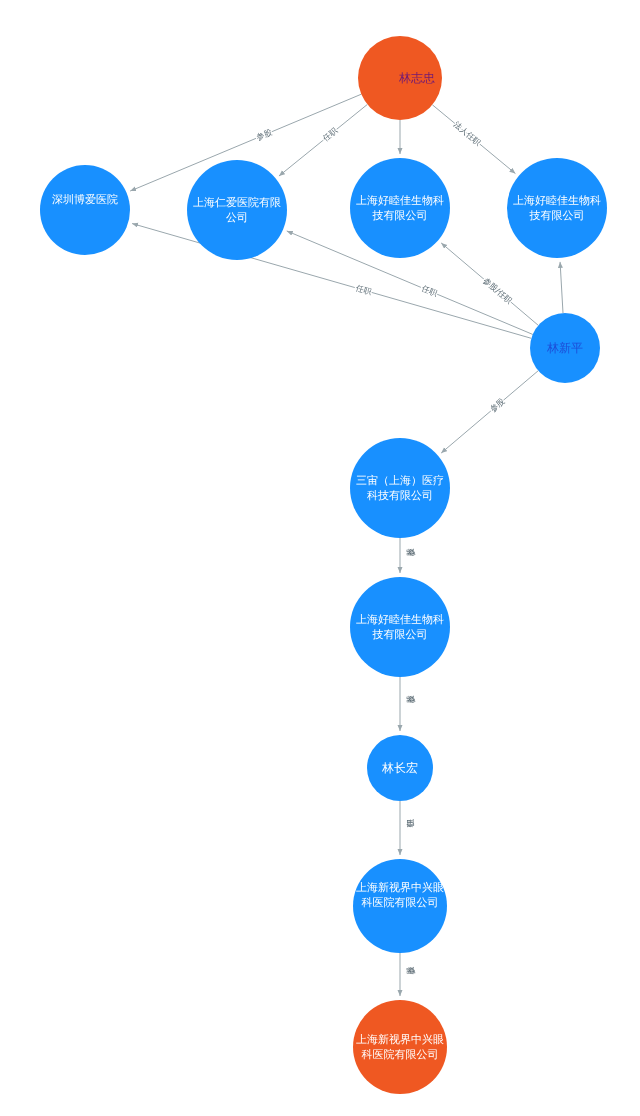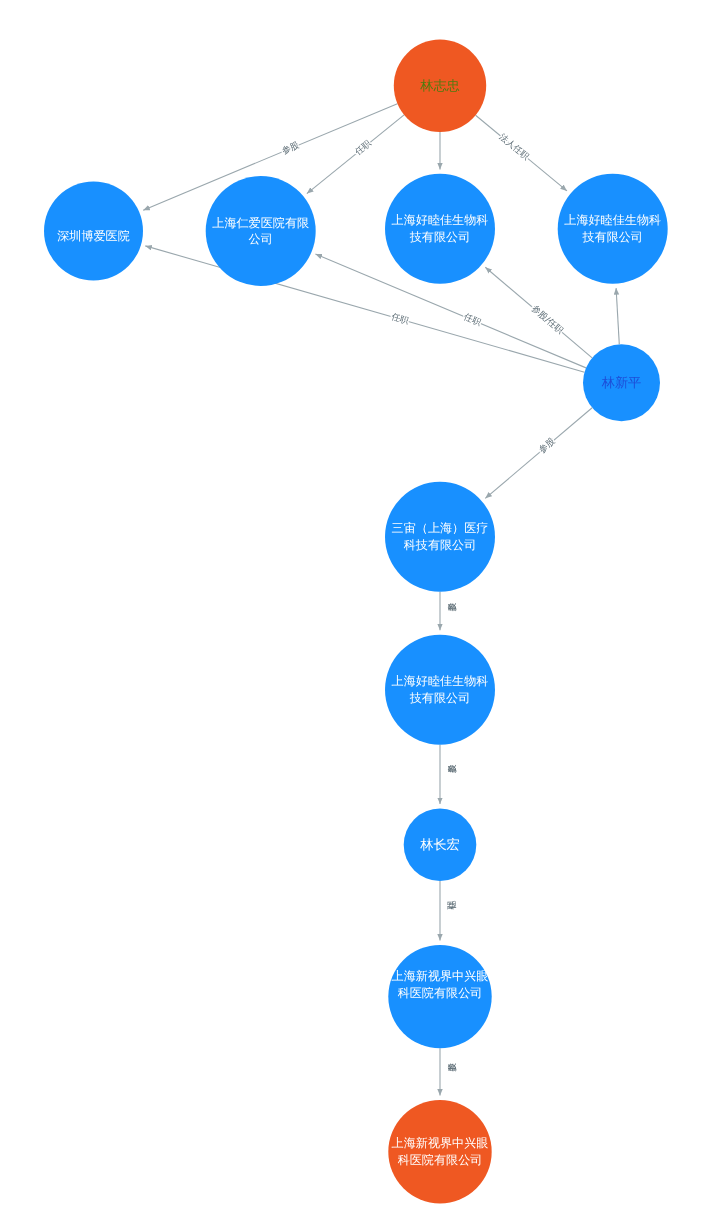--- a/index.html
+++ b/index.html
@@ -108,22 +108,22 @@
         <circle cx="557" cy="208" r="50" fill="#1890ff" class="node-circle"></circle>
         <circle cx="565" cy="348" r="35" fill="#1890ff" class="node-circle"></circle>
         <circle cx="400" cy="488" r="50" fill="#1890ff" class="node-circle"></circle>
         <circle cx="400" cy="627" r="50" fill="#1890ff" class="node-circle"></circle>
         <circle cx="400" cy="768" r="33" fill="#1890ff" class="node-circle"></circle>
         <circle cx="400" cy="906" r="47" fill="#1890ff" class="node-circle"></circle>
         <circle cx="400" cy="1047" r="47" fill="#ef5822" class="node-circle"></circle>
       </g>
   </svg>
   <div id="node-labels-layer">
-      <div class="node-label small" style="left: 363px; top: 36px; width: 74px; height: 84px; color: #4d7c0f;">林志忠</div>
-      <div class="node-label" style="left: 44px; top: 169px; width: 82px; height: 90px; color: rgb(255, 255, 255);">深圳博爱医院</div>
+      <div class="node-label small" style="left: 380px; top: 36px; width: 74px; height: 84px; color: #701a75;">林志忠</div>
+      <div class="node-label" style="left: 44px; top: 154px; width: 82px; height: 90px; color: rgb(255, 255, 255);">深圳博爱医院</div>
       <div class="node-label" style="left: 193px; top: 160px; width: 88px; height: 100px; color: rgb(255, 255, 255);">上海仁爱医院有限公司</div>
       <div class="node-label" style="left: 356px; top: 158px; width: 88px; height: 100px; color: rgb(255, 255, 255);">上海好睦佳生物科技有限公司</div>
       <div class="node-label" style="left: 513px; top: 158px; width: 88px; height: 100px; color: rgb(255, 255, 255);">上海好睦佳生物科技有限公司</div>
       <div class="node-label small" style="left: 533px; top: 313px; width: 64px; height: 70px; color: #1d4ed8;">林新平</div>
       <div class="node-label" style="left: 354px; top: 438px; width: 92px; height: 100px; color: rgb(255, 255, 255);">三宙（上海）医疗科技有限公司</div>
       <div class="node-label" style="left: 355px; top: 577px; width: 90px; height: 100px; color: rgb(255, 255, 255);">上海好睦佳生物科技有限公司</div>
       <div class="node-label small" style="left: 370px; top: 735px; width: 60px; height: 66px; color: rgb(255, 255, 255); font-family: Liberation Serif, serif;">林长宏</div>
       <div class="node-label" style="left: 356px; top: 848px; width: 88px; height: 94px; color: rgb(255, 255, 255);">上海新视界中兴眼科医院有限公司</div>
       <div class="node-label" style="left: 356px; top: 1000px; width: 88px; height: 94px; color: rgb(255, 255, 255);">上海新视界中兴眼科医院有限公司</div>
     </div>

